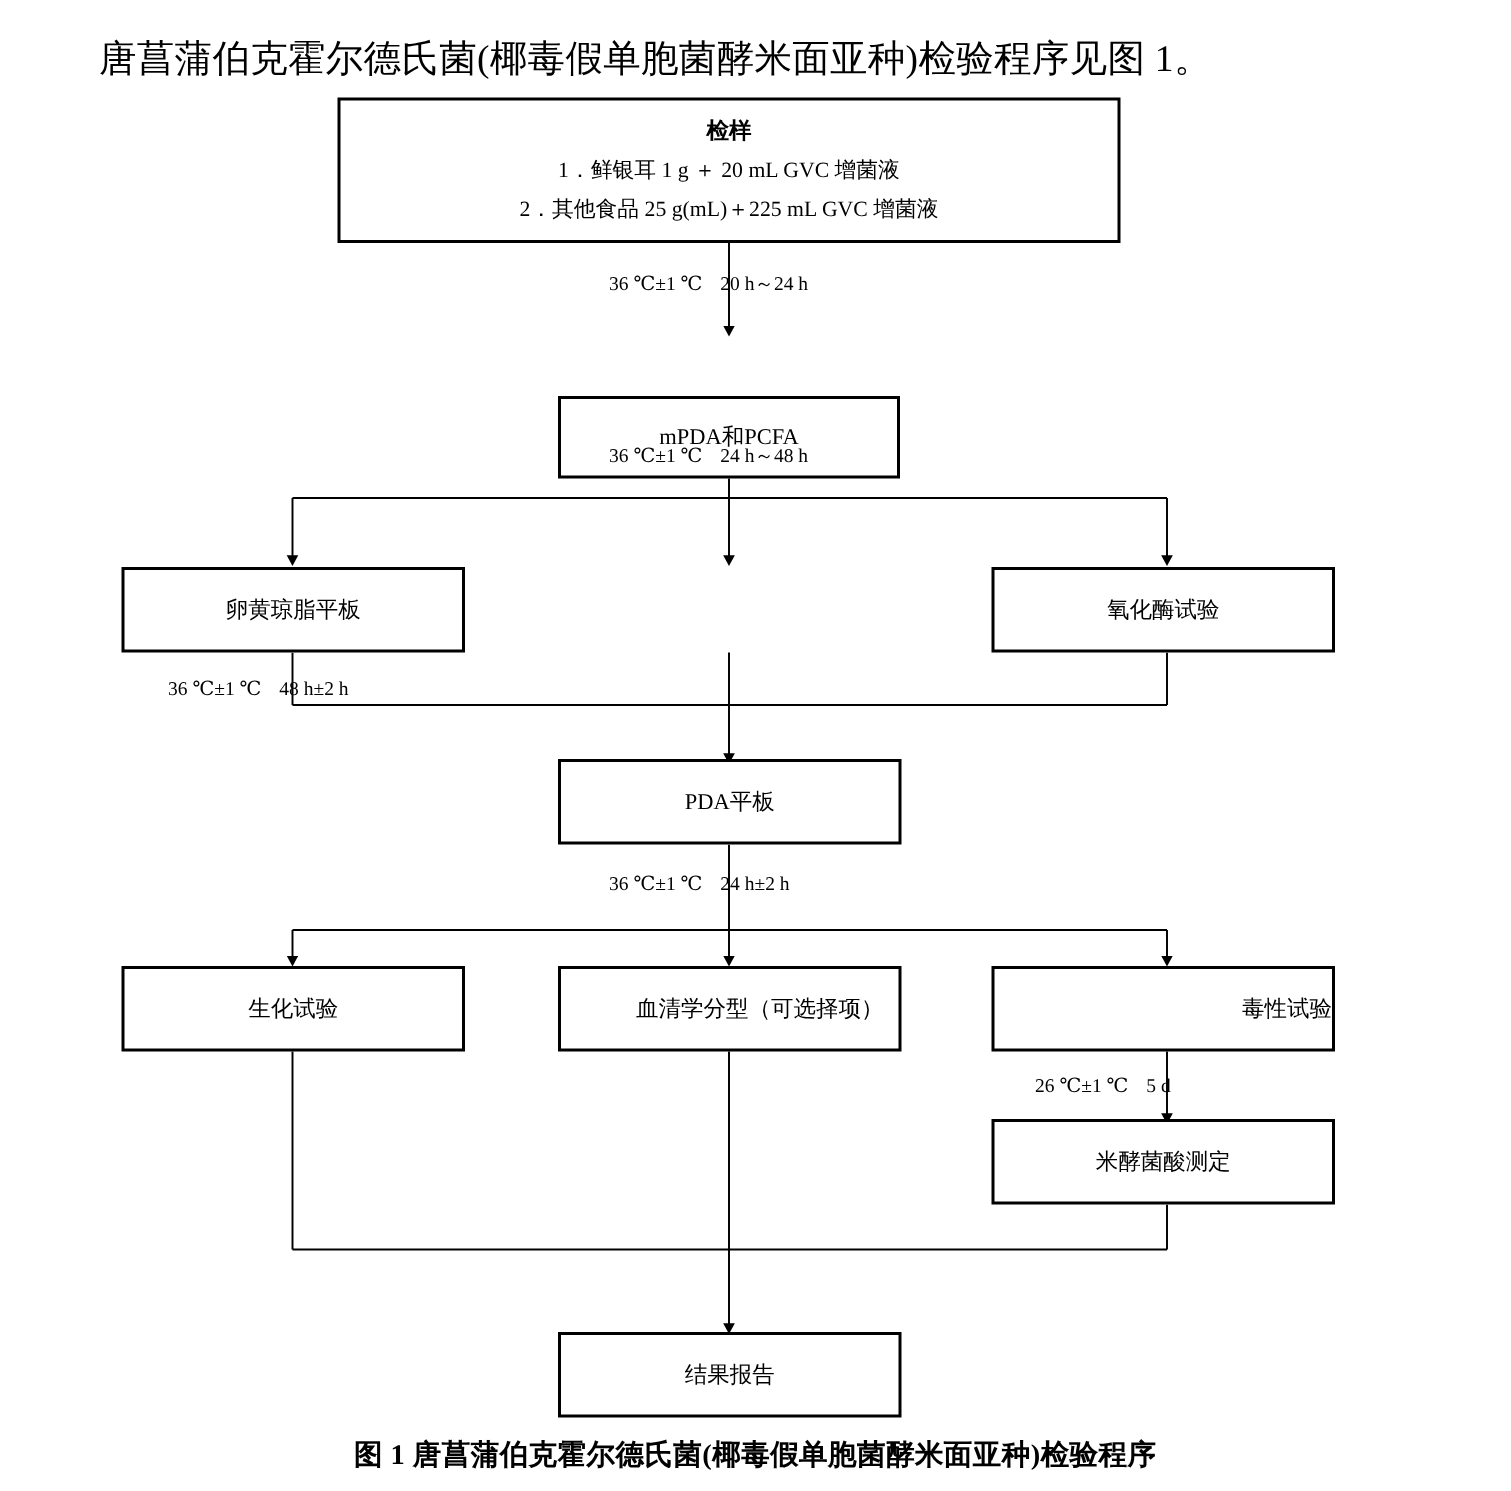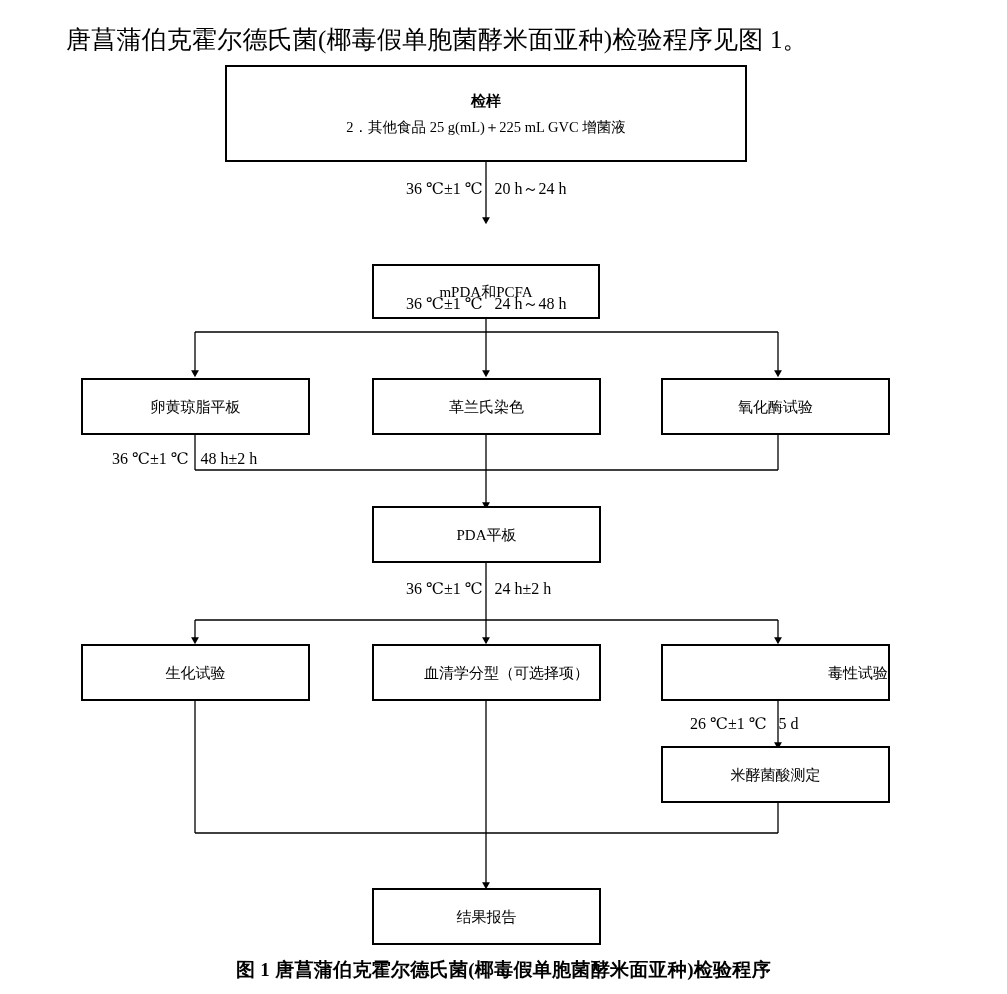--- a/index.html
+++ b/index.html
@@ -57,21 +57,21 @@
     white-space: nowrap;
   }
   .node.sample {
     align-items: center;
   }
   .node.sample .l1 { font-weight: bold; font-size: 15px; }
   .node.sample .l2,
   .node.sample .l3 { font-size: 14.5px; }
   .cond {
     position: absolute;
-    font-size: 16px;
+    font-size: 13px;
     line-height: 16px;
     white-space: nowrap;
     z-index: 5;
     background: transparent;
     text-align: right;
   }
   .cond .sep { display: inline-block; width: 12px; }
   svg.wires {
     position: absolute;
     left: 0;
@@ -123,42 +123,40 @@
       <line x1="195" y1="700" x2="195" y2="833"></line>
       <line x1="778" y1="803" x2="778" y2="833"></line>
       <line x1="195" y1="833" x2="778" y2="833"></line>
 
       <line x1="486" y1="700" x2="486" y2="885" marker-end="url(#arrow)"></line>
     </g>
   </svg>
 
   <div class="node sample" style="left:225px; top:65px; width:522px; height:97px;">
     <div class="line l1">检样</div>
+    <div class="line l2">1．鲜银耳 1 g ＋ 20 mL GVC 增菌液</div>
     <div class="line l3">2．其他食品 25 g(mL)＋225 mL GVC 增菌液</div>
   </div>
 
   <div class="cond" style="left:406px; top:181px;">
     <span>36 ℃±1 ℃</span><span class="sep"></span><span>20 h～24 h</span>
   </div>
 
   <div class="node" style="left:372px; top:220px; width:228px; height:55px;margin-top:44px;">
     <div class="line">mPDA和PCFA</div>
   </div>
 
   <div class="cond" style="left:406px; top:296px;">
     <span>36 ℃±1 ℃</span><span class="sep"></span><span>24 h～48 h</span>
   </div>
 
   <div class="node" style="left:81px; top:378px; width:229px; height:57px;">
     <div class="line">卵黄琼脂平板</div>
   </div>
 
-  <div class="node" style="left:372px; top:378px; width:229px; height:57px;">
-    <div class="line">革兰氏染色</div>
-  </div>
 
   <div class="node" style="left:661px; top:378px; width:229px; height:57px;">
     <div class="line">氧化酶试验</div>
   </div>
 
   <div class="cond" style="left:112px; top:451px;">
     <span>36 ℃±1 ℃</span><span class="sep"></span><span>48 h±2 h</span>
   </div>
 
   <div class="node" style="left:372px; top:506px; width:229px; height:57px;">

